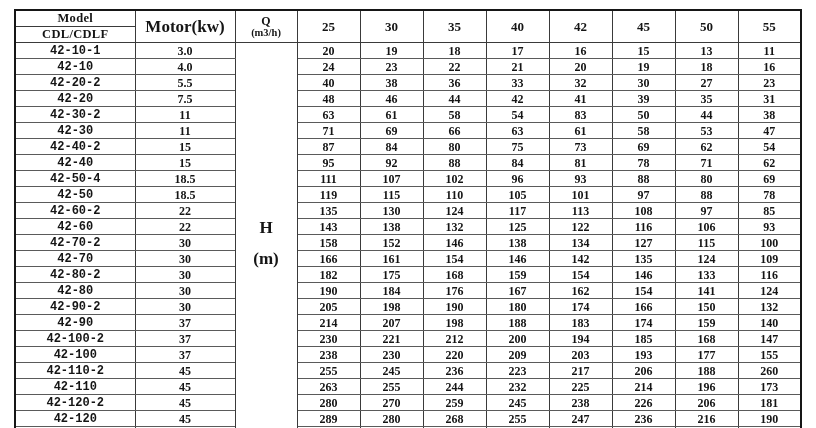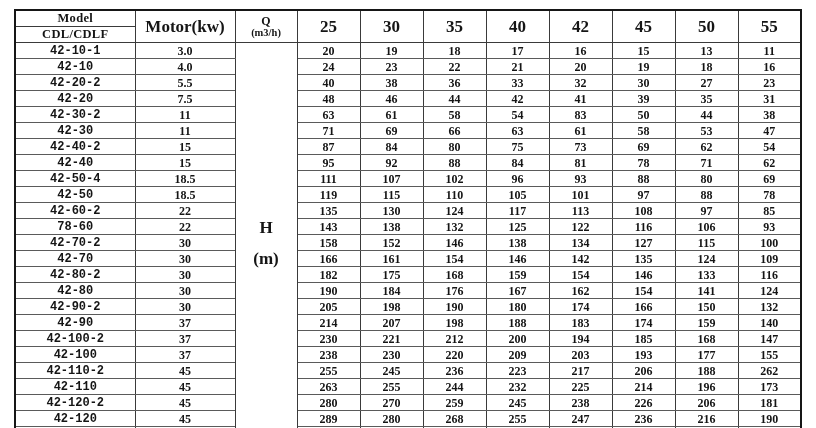--- a/index.html
+++ b/index.html
@@ -35,21 +35,21 @@
     border-top-color: #5a5a5a;
     border-bottom-color: #5a5a5a;
   }
   thead th { height: 13px; }
   .model-top  { font-size: 12.5px; letter-spacing: .3px; margin-top: 20px; }
   .model-sub  { font-size: 12.5px; letter-spacing: .3px; }
   .motor-head { font-size: 17px; }
   .q-head     { line-height: 1; }
   .q-head .q-label { font-size: 12px; line-height: 1.05; }
   .q-head .q-unit  { font-size: 10.5px; line-height: 1.05; }
-  .flow-head  { font-size: 17px; }
+  .flow-head  { font-size: 13px; }
   tbody td {
     height: 15px;
     font-size: 12px;
     line-height: 1;
   }
   td.model-cell { font-size: 12px; font-family: Liberation Mono, monospace; }
   td.motor-cell { font-size: 12px; margin-top: 36px; }
   td.h-cell {
     font-size: 17px;
     line-height: 1;
@@ -227,21 +227,21 @@
           <td class="val-cell">135</td>
           <td class="val-cell">130</td>
           <td class="val-cell">124</td>
           <td class="val-cell">117</td>
           <td class="val-cell">113</td>
           <td class="val-cell">108</td>
           <td class="val-cell">97</td>
           <td class="val-cell">85</td>
         </tr>
         <tr>
-          <td class="model-cell">78-60</td>
+          <td class="model-cell">42-60</td>
           <td class="motor-cell">22</td>
           <td class="val-cell">143</td>
           <td class="val-cell">138</td>
           <td class="val-cell">132</td>
           <td class="val-cell">125</td>
           <td class="val-cell">122</td>
           <td class="val-cell">116</td>
           <td class="val-cell">106</td>
           <td class="val-cell">93</td>
         </tr>
@@ -344,21 +344,21 @@
         <tr>
           <td class="model-cell">42-110-2</td>
           <td class="motor-cell">45</td>
           <td class="val-cell">255</td>
           <td class="val-cell">245</td>
           <td class="val-cell">236</td>
           <td class="val-cell">223</td>
           <td class="val-cell">217</td>
           <td class="val-cell">206</td>
           <td class="val-cell">188</td>
-          <td class="val-cell">262</td>
+          <td class="val-cell">260</td>
         </tr>
         <tr>
           <td class="model-cell">42-110</td>
           <td class="motor-cell">45</td>
           <td class="val-cell">263</td>
           <td class="val-cell">255</td>
           <td class="val-cell">244</td>
           <td class="val-cell">232</td>
           <td class="val-cell">225</td>
           <td class="val-cell">214</td>

